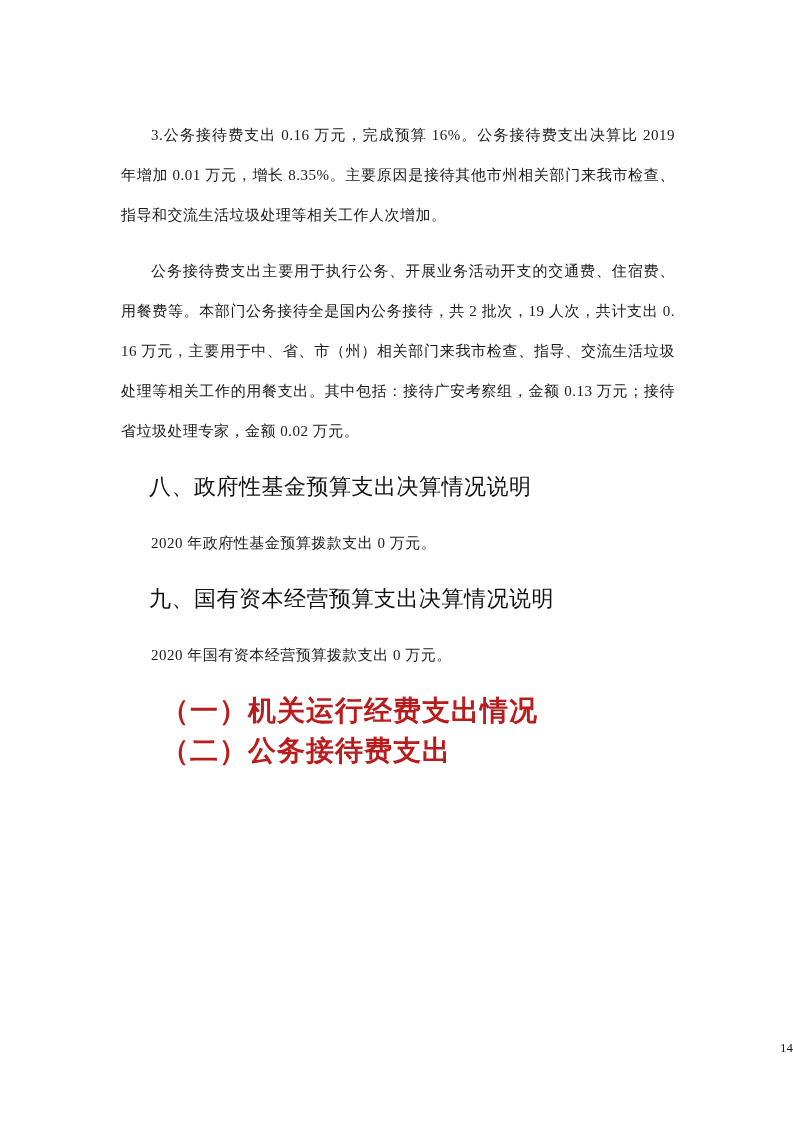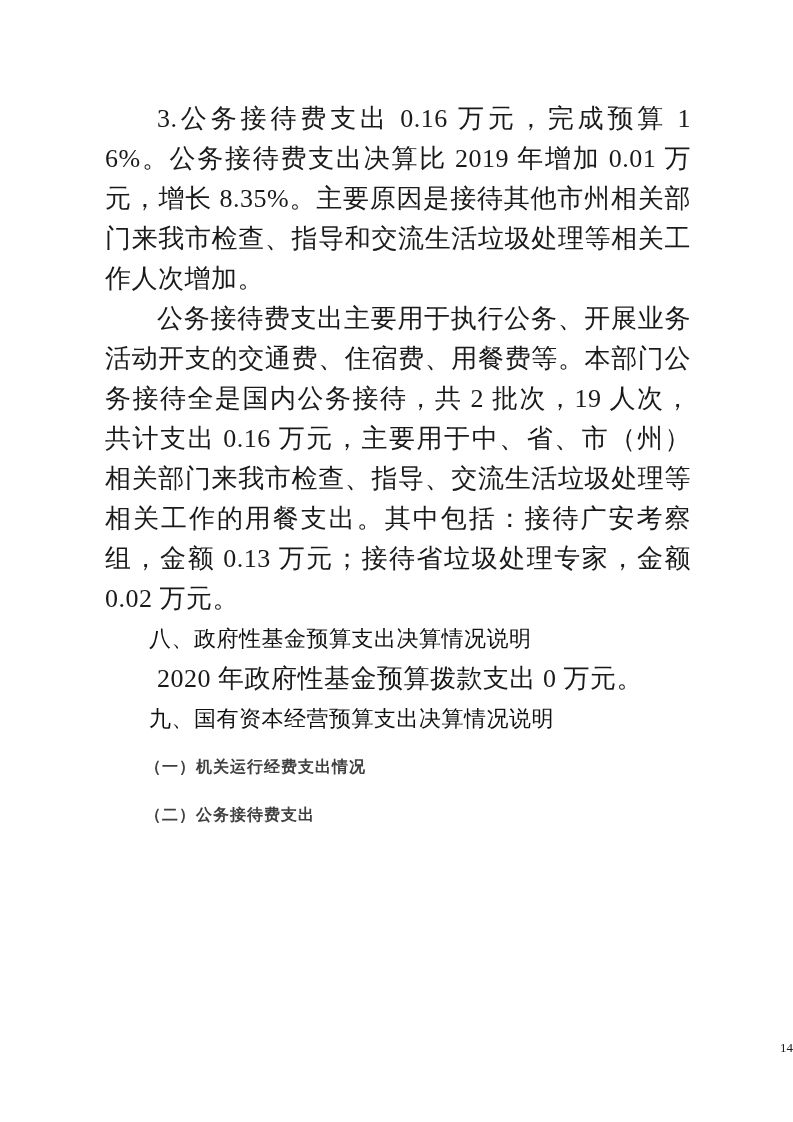--- a/index.html
+++ b/index.html
@@ -16,46 +16,46 @@
     color: #1a1a1a;
     font-family: "Liberation Serif", "DejaVu Serif", serif;
   }
   .content {
     position: absolute;
     left: 105px;
     top: 99px;
     width: 586px;
   }
   .para {
-    margin: 0;
-    font-size: 26px;
+    margin: 16px;
+    font-size: 15px;
     line-height: 40px;
     text-align: justify;
     text-justify: inter-ideograph;
     text-indent: 2em;
     word-break: break-all;
     letter-spacing: 0.5px;
     font-family: Liberation Serif, serif;
   }
   .h-section {
     margin: 0;
     font-size: 22px;
     line-height: 40px;
     font-weight: 400;
     color: #111111;
     font-family: "Liberation Sans", "DejaVu Sans", sans-serif;
     text-indent: 2em;
     letter-spacing: 0.5px;
   }
   .h-sub {
-    margin: 8px;
-    font-size: 16px;
+    margin: 0;
+    font-size: 28px;
     line-height: 40px;
     font-weight: 700;
-    color: #404040;
+    color: #b91c1c;
     font-family: "Liberation Serif", "DejaVu Serif", serif;
     text-indent: 2em;
     letter-spacing: 1px;
   }
   .page-number {
     position: absolute;
     top: 1040px;
     left: 0;
     width: 100%;
     text-align: right;
@@ -68,17 +68,18 @@
 </head>
 <body>
 
 <div class="page">
   <div class="content">
     <p class="para">3.公务接待费支出 0.16 万元，完成预算 16%。公务接待费支出决算比 2019 年增加 0.01 万元，增长 8.35%。主要原因是接待其他市州相关部门来我市检查、指导和交流生活垃圾处理等相关工作人次增加。</p>
     <p class="para">公务接待费支出主要用于执行公务、开展业务活动开支的交通费、住宿费、用餐费等。本部门公务接待全是国内公务接待，共 2 批次，19 人次，共计支出 0.16 万元，主要用于中、省、市（州）相关部门来我市检查、指导、交流生活垃圾处理等相关工作的用餐支出。其中包括：接待广安考察组，金额 0.13 万元；接待省垃圾处理专家，金额 0.02 万元。</p>
     <h2 class="h-section">八、政府性基金预算支出决算情况说明</h2>
     <p class="para">2020 年政府性基金预算拨款支出 0 万元。</p>
     <h2 class="h-section">九、国有资本经营预算支出决算情况说明</h2>
+    <p class="para">2020 年国有资本经营预算拨款支出 0 万元。</p>
     <h3 class="h-sub">（一）机关运行经费支出情况</h3>
     <h3 class="h-sub">（二）公务接待费支出</h3>
   </div>
   <div class="page-number">14</div>
 </div>
 
 </body></html>

